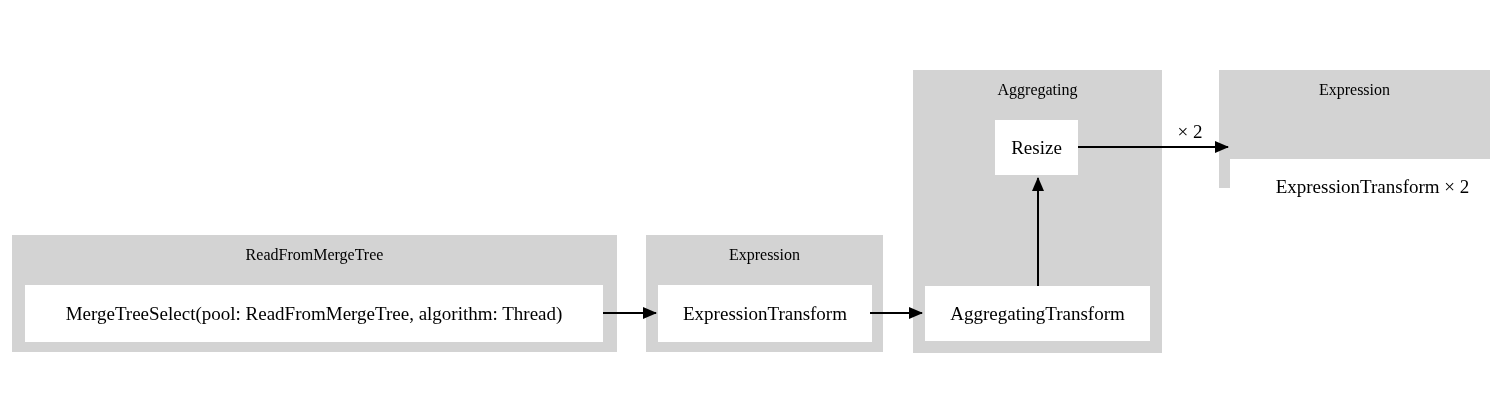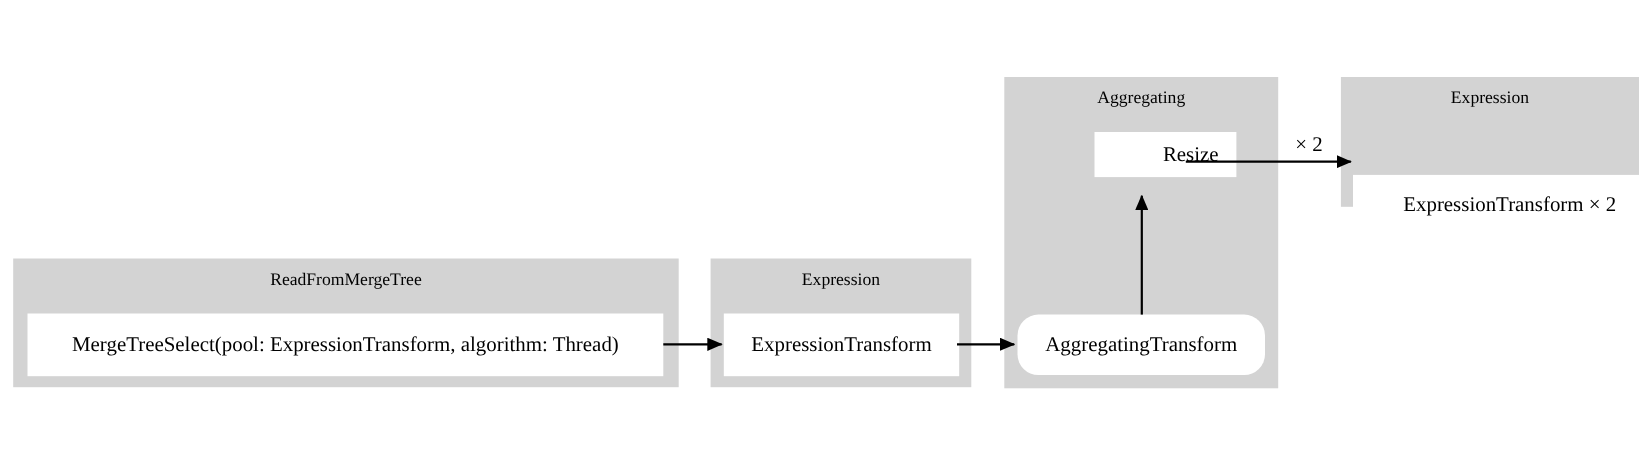--- a/index.html
+++ b/index.html
@@ -71,27 +71,27 @@
   </div>
 
   <div class="cluster" style="left:913px; top:70px; width:249px; height:283px;">
     <div class="cluster-label">Aggregating</div>
   </div>
 
   <div class="cluster" style="left:1219px; top:70px; width:271px; height:118px;">
     <div class="cluster-label">Expression</div>
   </div>
 
-  <div class="node" style="left:25px; top:285px; width:578px; height:57px;">MergeTreeSelect(pool: ExpressionTransform, algorithm: Thread)</div>
+  <div class="node" style="left:25px; top:285px; width:578px; height:57px;">MergeTreeSelect(pool: ReadFromMergeTree, algorithm: Thread)</div>
 
   <div class="node" style="left:658px; top:285px; width:214px; height:57px;text-align:center;">ExpressionTransform</div>
 
-  <div class="node" style="left:995px; top:120px; width:83px; height:41px;padding-left:46px;">Resize</div>
+  <div class="node" style="left:995px; top:120px; width:83px; height:55px;">Resize</div>
 
-  <div class="node" style="left:925px; top:286px; width:225px; height:55px;border-radius:19px;">AggregatingTransform</div>
+  <div class="node" style="left:925px; top:286px; width:225px; height:55px;">AggregatingTransform</div>
 
   <div class="node" style="left:1230px; top:119px; width:285px; height:56px;margin-top:40px;">ExpressionTransform × 2</div>
 
   <svg class="edge-layer" width="1502" height="410" viewBox="0 0 1502 410" xmlns="http://www.w3.org/2000/svg">
     <defs>
       <marker id="arrowhead" markerUnits="userSpaceOnUse" markerWidth="14" markerHeight="12" viewBox="0 0 14 12" refX="13" refY="6" orient="auto">
         <path d="M0,0 L14,6 L0,12 z" fill="#000000"></path>
       </marker>
     </defs>
     <line x1="603" y1="313" x2="656" y2="313" stroke="#000000" stroke-width="2" marker-end="url(#arrowhead)"></line>

